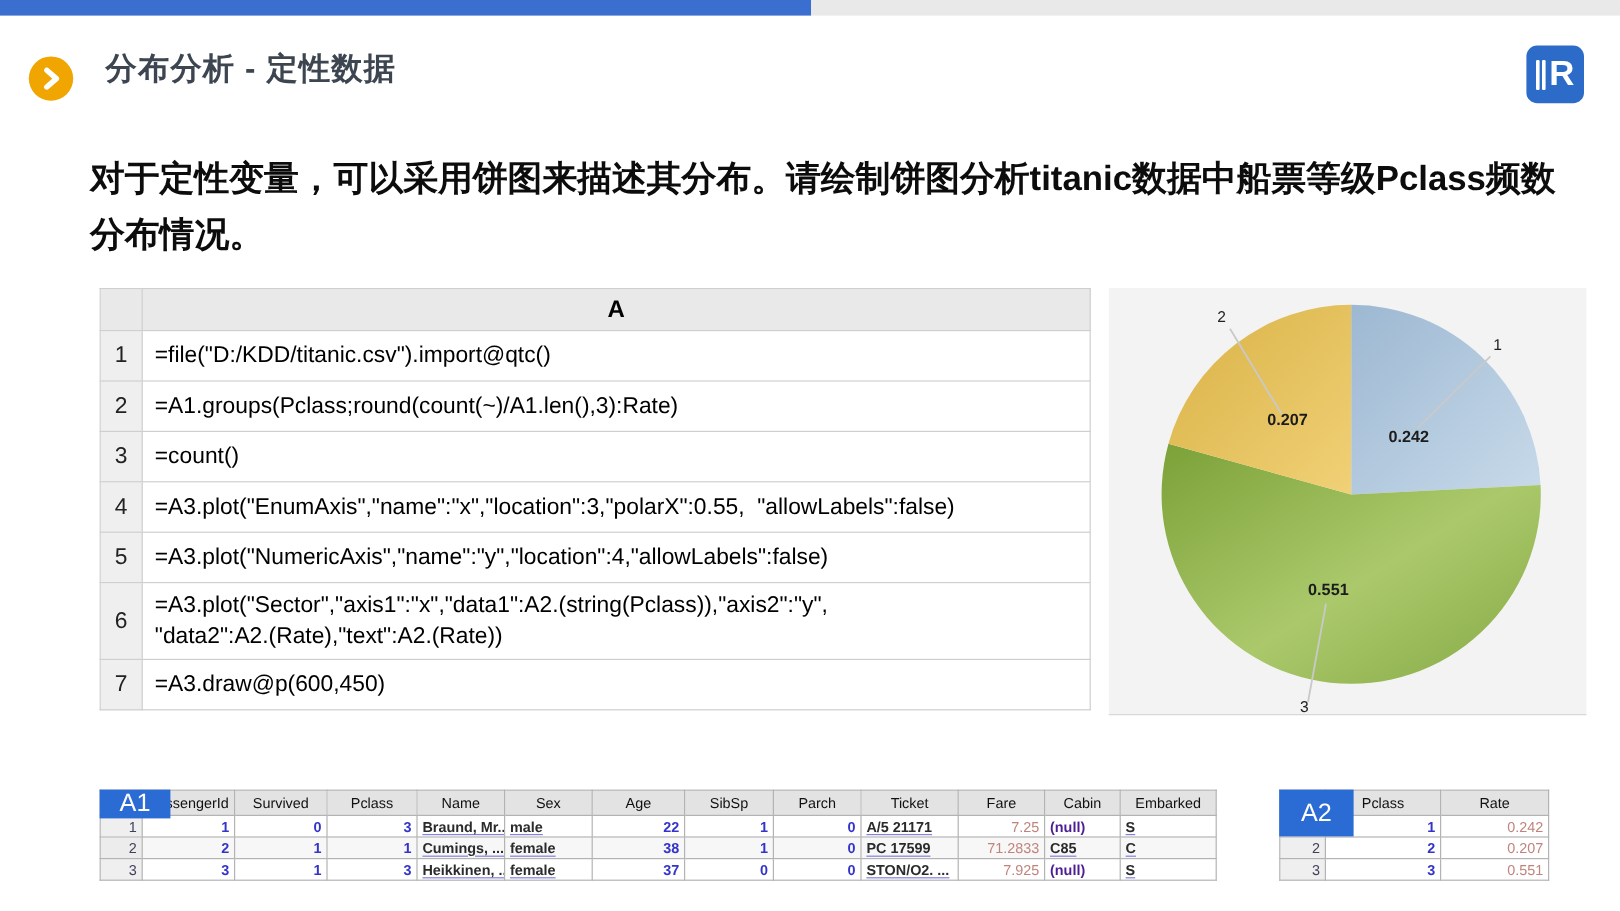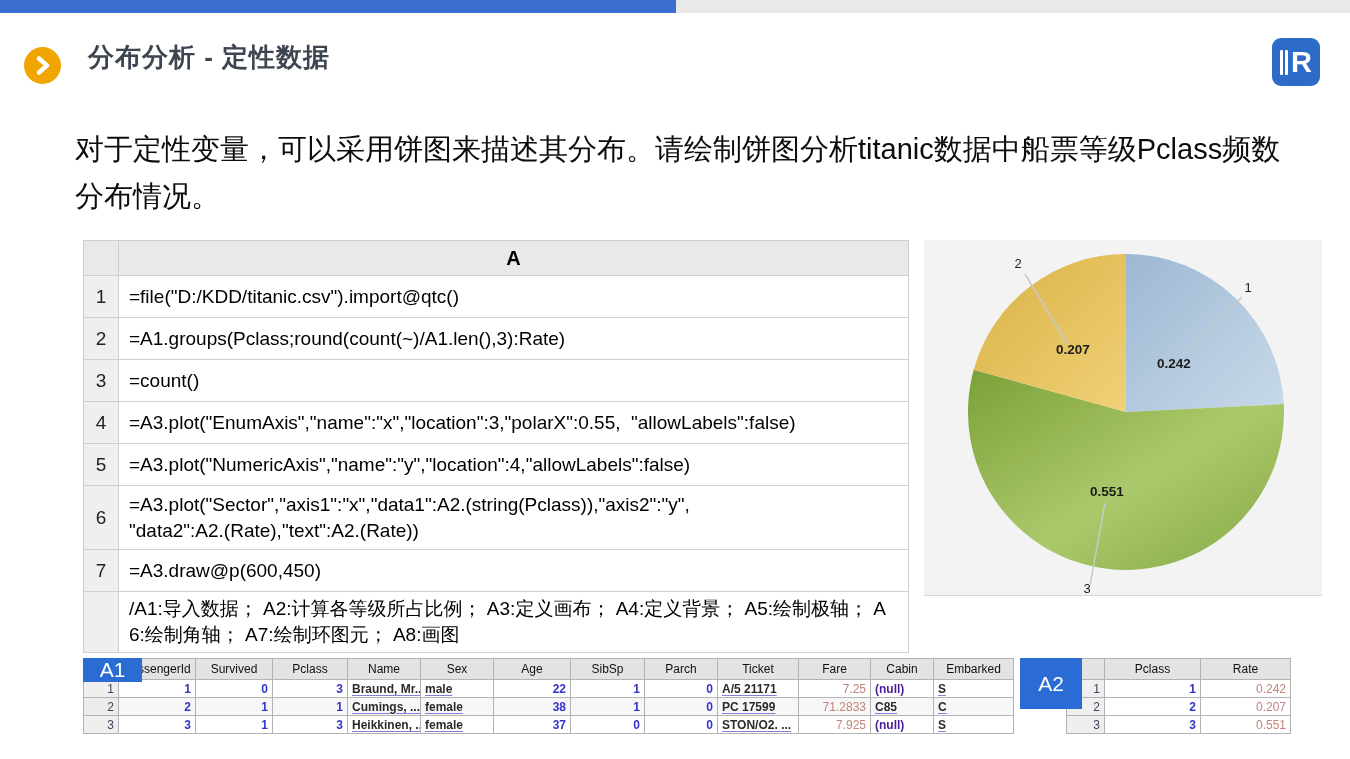--- a/index.html
+++ b/index.html
@@ -14,21 +14,21 @@
   .logo{position:absolute;left:1272px;top:38px;width:48px;height:48px;background:#2c6cc8;
     border-radius:9px;display:flex;align-items:center;justify-content:center;gap:2px;}
   .logo .bar{width:3px;height:25px;background:#fff;border-radius:1px;}
   .logo .r{color:#fff;font-weight:bold;font-size:29px;line-height:1;margin-left:1px;}
   
   .title-icon{position:absolute;left:24px;top:47px;width:37px;height:37px;background:#f0a500;
     border-radius:50%;display:flex;align-items:center;justify-content:center;}
   .page-title{position:absolute;left:88px;top:40px;font-size:26px;font-weight:bold;color:#3d4650;
     letter-spacing:1px;}
   
-  .intro{position:absolute;left:75px;top:126px;width:1222px;font-size:29px;font-weight:normal;
+  .intro{position:absolute;left:75px;top:126px;width:1222px;font-size:29px;font-weight:bold;
     color:#0c0c0c;line-height:47px;}
   
   .code-table{position:absolute;left:83px;top:240px;width:825px;border-collapse:collapse;
     table-layout:fixed;font-size:19px;}
   .code-table td{border:1px solid #cfcfcf;vertical-align:middle;}
   .code-table .rn{width:35px;background:#efefef;text-align:center;color:#222;}
   .code-table .code{background:#fff;padding:2px 10px;white-space:pre-wrap;word-break:break-all;line-height:26px;}
   .code-table .hrow td{height:32px;background:#e9e9e9;}
   .code-table .hrow .ha{text-align:center;font-weight:bold;font-size:20px;background:#e9e9e9;}
   .code-table .r-s td{height:37px;}
@@ -50,21 +50,21 @@
   .num{color:#3434c9;font-weight:bold;text-align:right;}
   .link{color:#2b2b2b;font-weight:bold;text-decoration:underline;text-decoration-color:#8181de;text-underline-offset:2px;}
   .fare{color:#c1847c;font-weight:normal;text-align:right;}
   .nullv{color:#4c1d95;font-weight:bold;text-align:left;}
   .a1{left:83px;top:658px;width:930px;}
   .a2{left:1066px;top:658px;width:224px;}
   
   .badge{position:absolute;background:#2b6bd4;color:#fff;display:flex;align-items:center;
     justify-content:center;font-size:21px;z-index:5;}
   .badge-a1{left:83px;top:658px;width:59px;height:24px;}
-  .badge-a2{left:1020px;top:658px;width:62px;height:51px;}
+  .badge-a2{left:1066px;top:658px;width:62px;height:39px;}
 </style>
 </head>
 <body>
 
 <div class="topbar-left"></div>
 <div class="topbar-right"></div>
 
 <div class="logo">
   <span class="bar"></span>
   <span class="bar"></span>
@@ -111,24 +111,20 @@
     <td class="code">=A3.plot("NumericAxis","name":"y","location":4,"allowLabels":false)</td>
   </tr>
   <tr class="r-d">
     <td class="rn">6</td>
     <td class="code">=A3.plot("Sector","axis1":"x","data1":A2.(string(Pclass)),"axis2":"y",
 "data2":A2.(Rate),"text":A2.(Rate))</td>
   </tr>
   <tr class="r-s">
     <td class="rn">7</td>
     <td class="code">=A3.draw@p(600,450)</td>
-  </tr>
-  <tr class="r-c">
-    <td class="rn"></td>
-    <td class="code">/A1:导入数据； A2:计算各等级所占比例； A3:定义画布； A4:定义背景； A5:绘制极轴； A6:绘制角轴； A7:绘制环图元； A8:画图</td>
   </tr>
 </tbody>
   </table>
 
 <div class="pie-panel">
   <svg width="398" height="355" viewBox="0 0 398 355">
     <defs>
       <linearGradient id="gBlue" x1="0" y1="0" x2="1" y2="1">
         <stop offset="0" stop-color="#9db8d2"></stop>
           <stop offset="1" stop-color="#c8daea"></stop>

